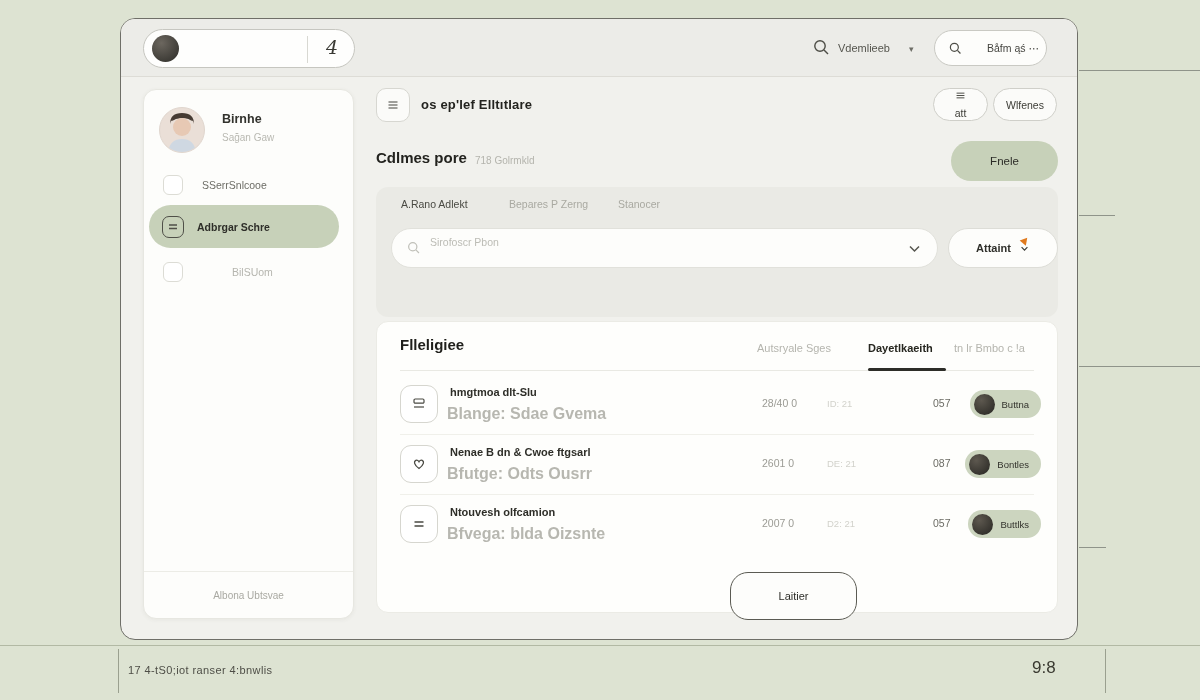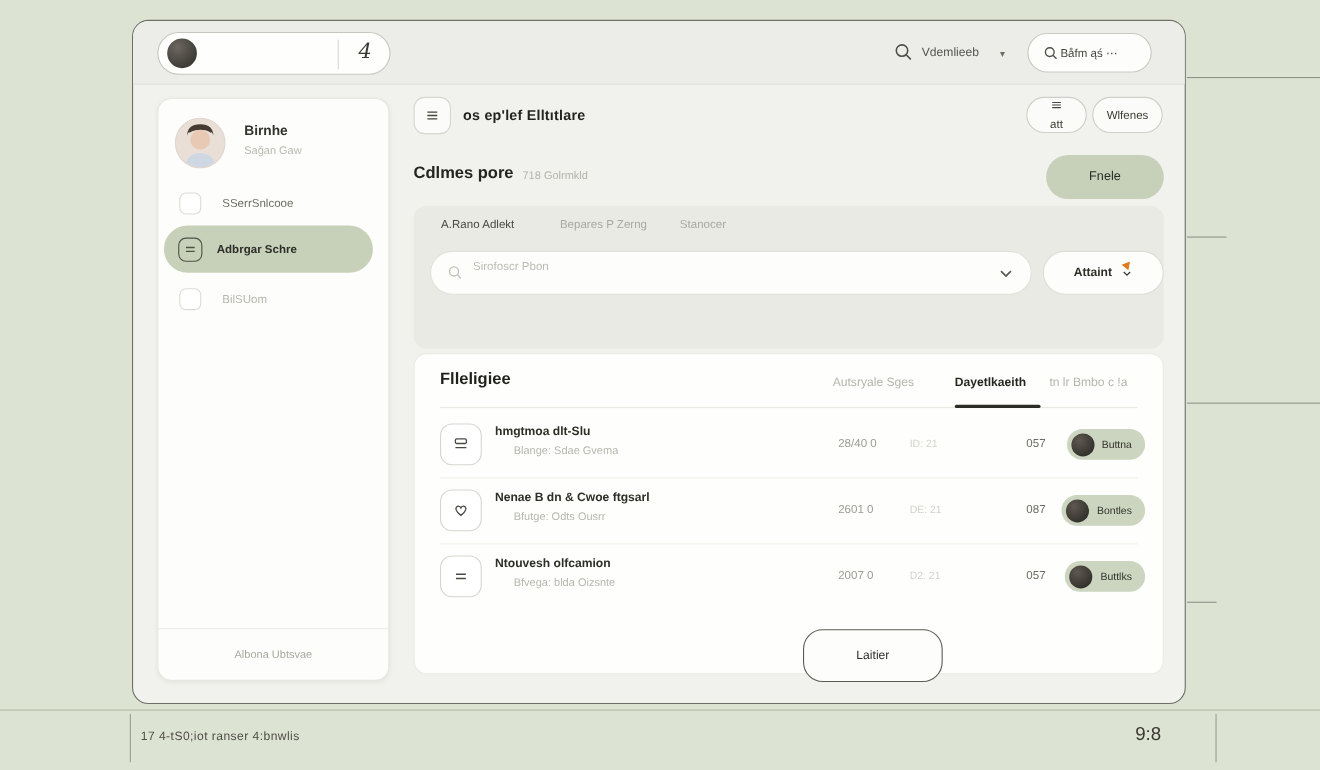--- a/index.html
+++ b/index.html
@@ -21,21 +21,21 @@
                   border:1px solid #c6c6c0; border-radius:20px; display:flex; align-items:center; }
   .pp-avatar { width:27px; height:27px; border-radius:50%; margin-left:8px;
                background:radial-gradient(circle at 35% 30%, #6c675f, #2c2b27); }
   .pp-divider { position:absolute; right:46px; top:6px; width:1px; height:27px; background:#d8d8d2; }
   .pp-glyph { position:absolute; right:16px; top:6px; font-family:"DejaVu Serif", serif; font-style:italic;
               font-size:19px; color:#3a3a34; }
   .tb-search-icon { position:absolute; left:692px; top:20px; }
   .tb-search-label { position:absolute; left:717px; top:23px; font-size:11px; color:#55554e; }
   .tb-caret { position:absolute; left:788px; top:25px; font-size:9px; color:#6d6d66; }
   .tb-pill { position:absolute; left:813px; top:11px; width:113px; height:36px; background:#fdfdfb;
-             border:1px solid #c9c9c3; border-radius:18px; display:flex; align-items:center; gap:2px;
+             border:1px solid #c9c9c3; border-radius:18px; display:flex; align-items:center; gap:25px;
              padding-left:14px; font-size:10.5px; color:#454540; }
 
   
   .sidebar { position:absolute; left:22px; top:70px; width:211px; height:530px; background:#fdfdfb;
              border:1px solid #e7e7e1; border-radius:13px; box-shadow:0 1px 4px rgba(60,60,50,.06); }
   .sb-avatar { position:absolute; left:15px; top:17px; width:46px; height:46px; border-radius:50%;
                background:#eadfd7; border:1px solid #e0d6ce; overflow:hidden; }
   .sb-name { position:absolute; left:78px; top:22px; font-size:12.5px; font-weight:bold; color:#32322d; }
   .sb-sub { position:absolute; left:78px; top:42px; font-size:10px; color:#b9b9b2; }
   .sb-item { position:absolute; left:5px; width:190px; height:36px; display:flex; align-items:center; }
@@ -89,21 +89,21 @@
   .card-title { position:absolute; left:23px; top:14px; font-size:15px; font-weight:bold; color:#1f1f1b; }
   .col-label { position:absolute; top:20px; font-size:11px; color:#b5b5ae; }
   .col-label.active { color:#26261f; font-weight:bold; }
   .card-divider { position:absolute; left:23px; right:23px; top:48px; height:1px; background:#e9e9e3; }
   .col-underline { position:absolute; left:491px; top:46px; width:78px; height:3px; background:#2d2d28; border-radius:2px; }
   .frow { position:absolute; left:0; width:682px; height:60px; }
   .frow-div { position:absolute; left:23px; right:23px; height:1px; background:#f0f0ea; }
   .f-icon { position:absolute; left:23px; top:11px; width:38px; height:38px; border:1.5px solid #d6d6cf;
             border-radius:11px; background:#fff; display:flex; align-items:center; justify-content:center; }
   .f-title { position:absolute; left:73px; top:12px; font-size:11px; font-weight:bold; color:#2e2e28; }
-  .f-sub { position:absolute; left:90px; top:31px; font-size:10px; color:#b7b7b0; }
+  .f-sub { position:absolute; left:70px; top:31px; font-size:16px; color:#b7b7b0;font-weight:bold; }
   .f-date { position:absolute; left:385px; top:23px; font-size:10.5px; color:#9b9b94; }
   .f-meta { position:absolute; left:450px; top:24px; font-size:9.5px; color:#d2d2cb; }
   .f-count { position:absolute; left:556px; top:23px; font-size:10.5px; color:#6c6c65; }
   .f-assignee { position:absolute; right:18px; top:16px; height:28px; background:#ccd5bf; border-radius:14px;
                 display:flex; align-items:center; gap:7px; padding:0 12px 0 4px; }
   .f-assignee .av { width:21px; height:21px; border-radius:50%;
                     background:radial-gradient(circle at 35% 30%, #5d584f, #262521); }
   .f-assignee .nm { font-size:9.5px; color:#33332d; }
   .action-btn { position:absolute; top:250px; height:48px; border-radius:18px; font-size:11px;
                 font-family:inherit; color:#2e2e29; }
@@ -180,21 +180,21 @@
 
       <div class="sb-item active" style="top:115px;">
         <div class="sb-iconbox">
           <svg width="12" height="12" viewBox="0 0 12 12">
               <path d="M2 4h8M2 7.5h8" stroke="#4f4f48" stroke-width="1.3" fill="none"></path>
             </svg>
         </div>
         <span class="sb-label" style="margin-left:13px;">Adbrgar Schre</span>
       </div>
 
-      <div class="sb-item dim" style="top:164px;">
+      <div class="sb-item dim" style="top:164px;gap:30px;">
         <div class="sb-checkbox"></div>
         <span class="sb-label">BilSUom</span>
       </div>
 
       <div class="sb-footer-divider"></div>
       <div class="sb-footer">Albona Ubtsvae</div>
     </div>
 
     <div class="menu-btn">
       <svg width="14" height="14" viewBox="0 0 14 14">

